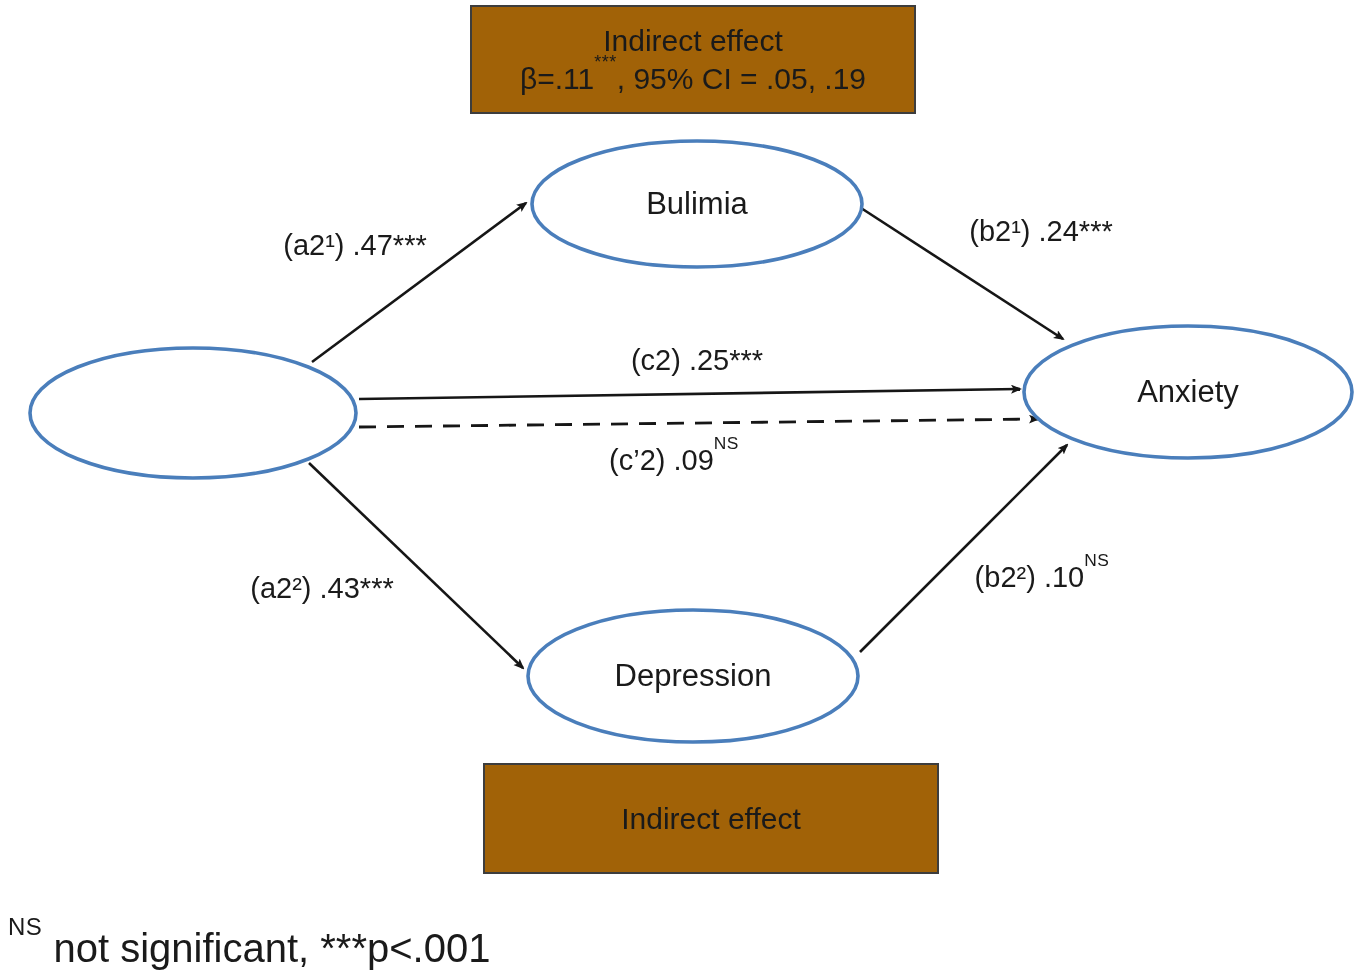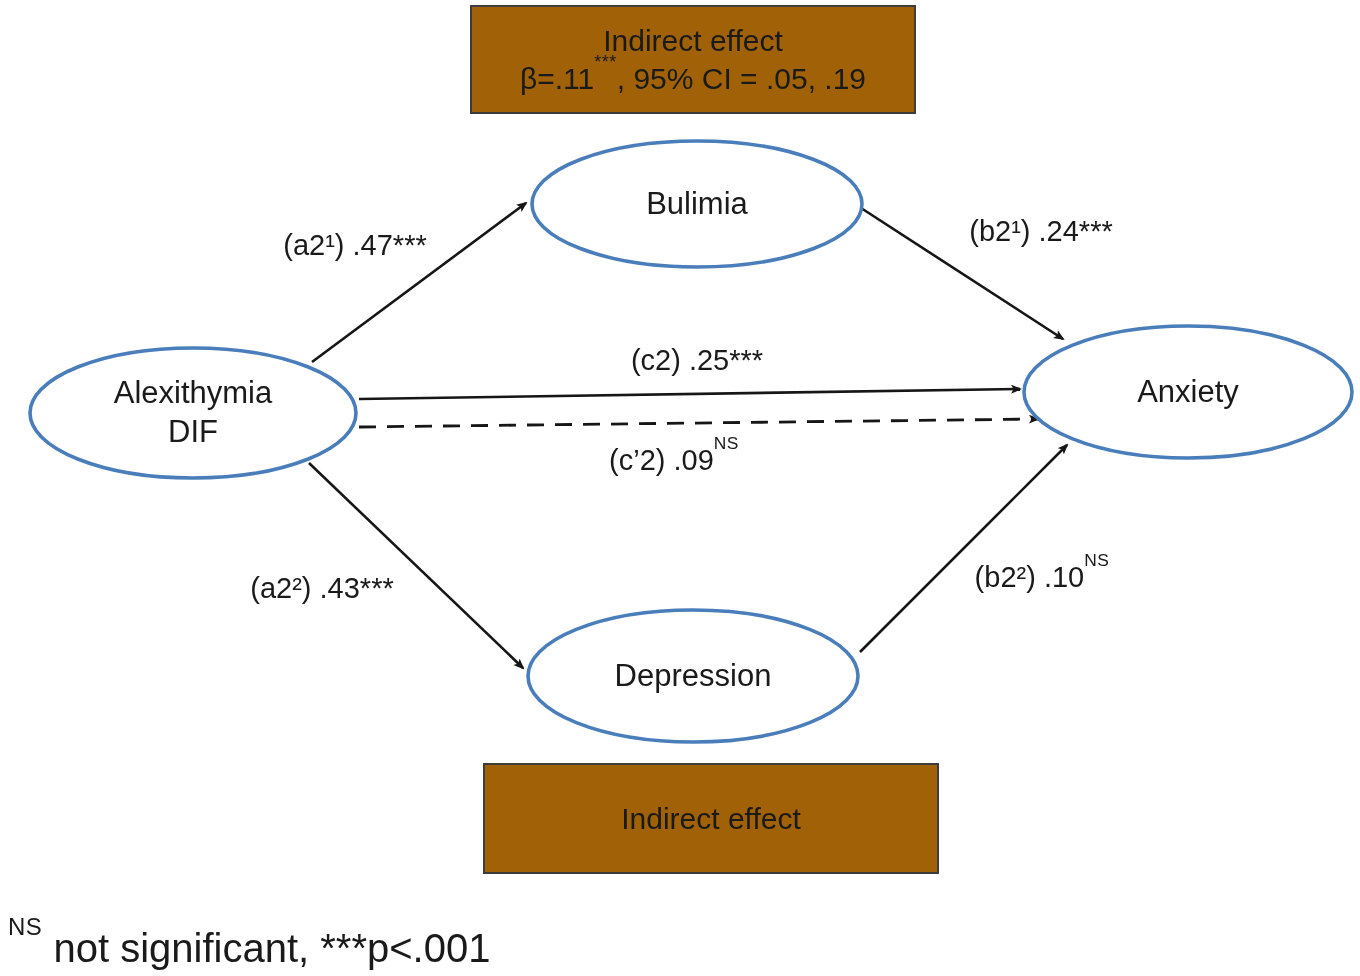--- a/index.html
+++ b/index.html
@@ -87,24 +87,20 @@
     <line x1="309" y1="463" x2="523" y2="668" stroke="#161616" stroke-width="2.6" marker-end="url(#arrowhead)"></line>
     <line x1="860" y1="652" x2="1067" y2="445" stroke="#161616" stroke-width="2.6" marker-end="url(#arrowhead)"></line>
 
     <ellipse cx="697" cy="204" rx="165" ry="63" fill="#ffffff" stroke="#4a7ebb" stroke-width="3.6"></ellipse>
     <ellipse cx="193" cy="413" rx="163" ry="65" fill="#ffffff" stroke="#4a7ebb" stroke-width="3.6"></ellipse>
     <ellipse cx="1188" cy="392" rx="164" ry="66" fill="#ffffff" stroke="#4a7ebb" stroke-width="3.6"></ellipse>
     <ellipse cx="693" cy="676" rx="165" ry="66" fill="#ffffff" stroke="#4a7ebb" stroke-width="3.6"></ellipse>
   </svg>
 
   <div class="node-label" style="left:697px; top:204px">Bulimia</div>
-  <div class="node-label" style="left:193px; top:413px">
-    <div>Alexithymia</div>
-    <div>DIF</div>
-  </div>
   <div class="node-label" style="left:1188px; top:392px">Anxiety</div>
   <div class="node-label" style="left:693px; top:676px">Depression</div>
 
   <div class="path-label" style="left:355px; top:245px">(a2¹) .47***</div>
   <div class="path-label" style="left:1041px; top:231px">(b2¹) .24***</div>
   <div class="path-label" style="left:697px; top:360px">(c2) .25***</div>
   <div class="path-label" style="left:674px; top:460px">
     <span>(c’2) .09</span><sup class="sup">NS</sup>
   </div>
   <div class="path-label" style="left:322px; top:588px">(a2²) .43***</div>

